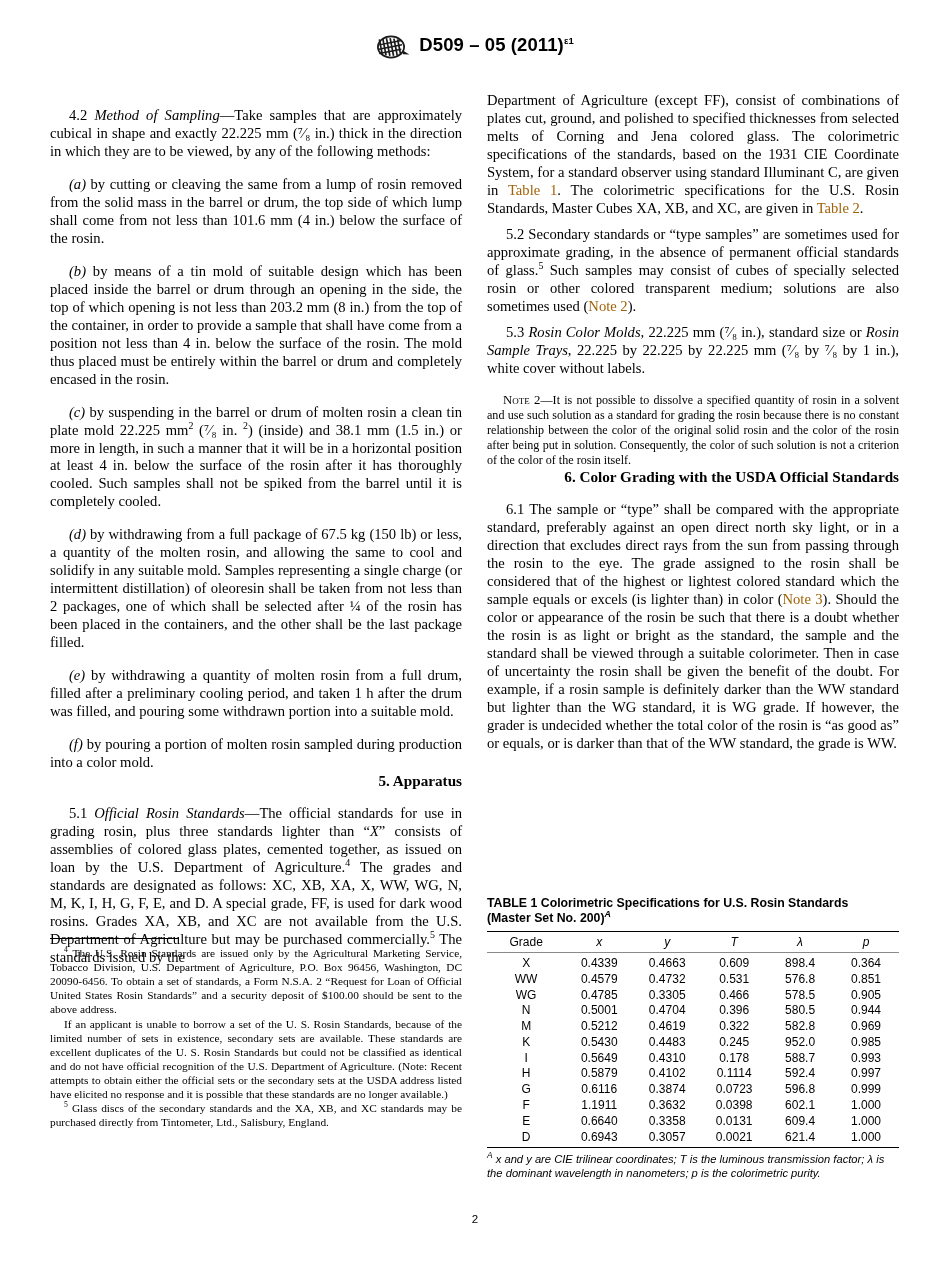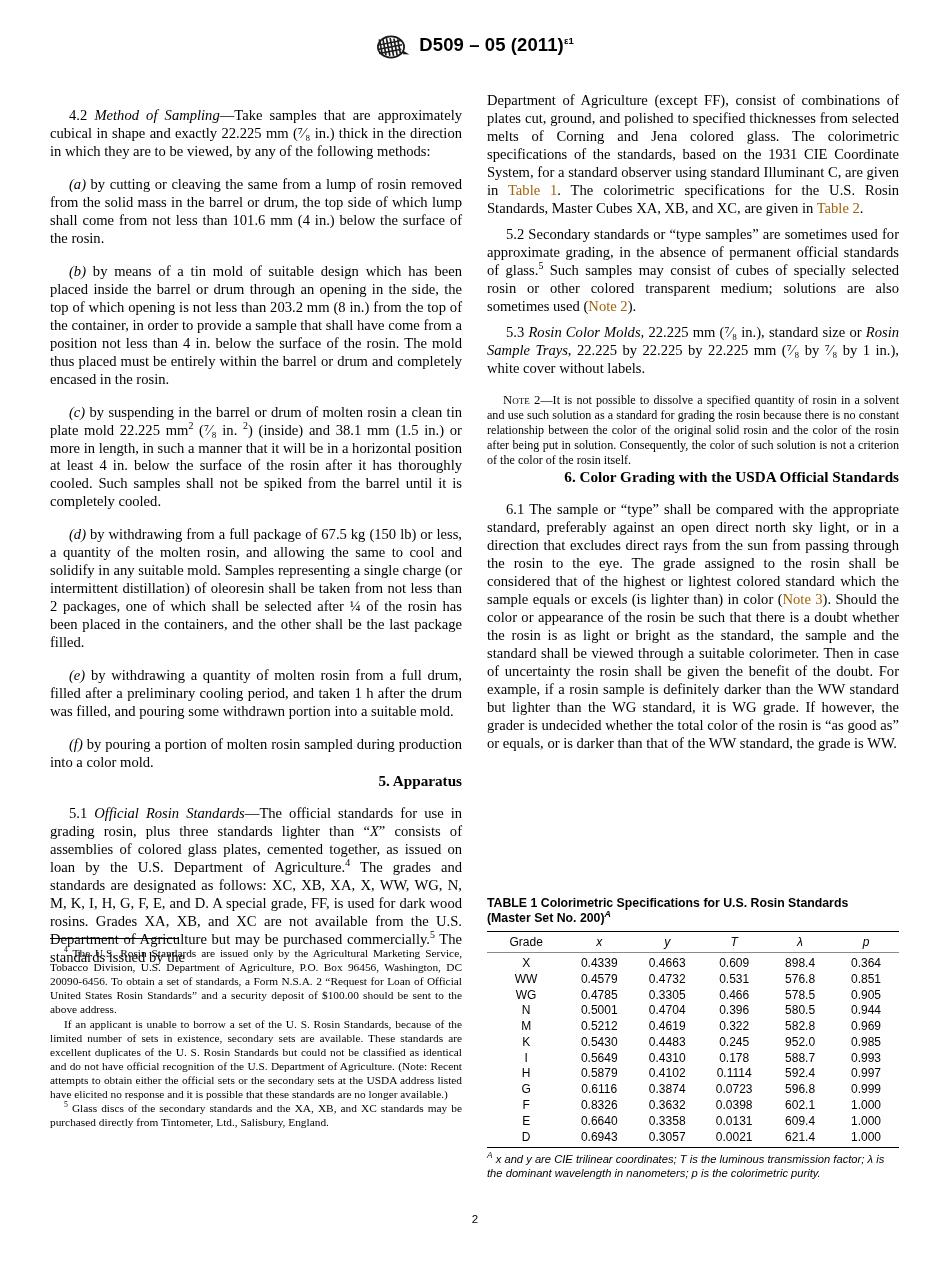--- a/index.html
+++ b/index.html
@@ -353,21 +353,21 @@
         <tr>
           <td>G</td>
           <td>0.6116</td>
           <td>0.3874</td>
           <td>0.0723</td>
           <td>596.8</td>
           <td>0.999</td>
         </tr>
         <tr>
           <td>F</td>
-          <td>0.8326</td>
+          <td>1.1911</td>
           <td>0.3632</td>
           <td>0.0398</td>
           <td>602.1</td>
           <td>1.000</td>
         </tr>
         <tr>
           <td>E</td>
           <td>0.6640</td>
           <td>0.3358</td>
           <td>0.0131</td>

